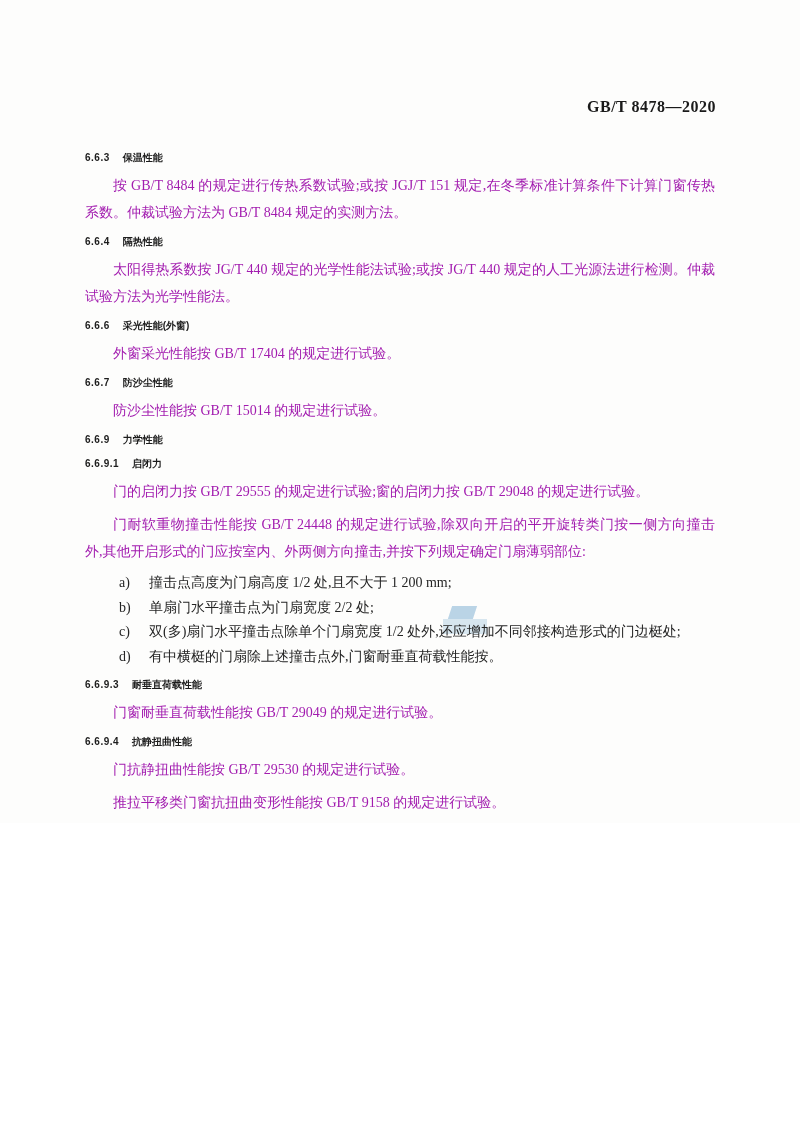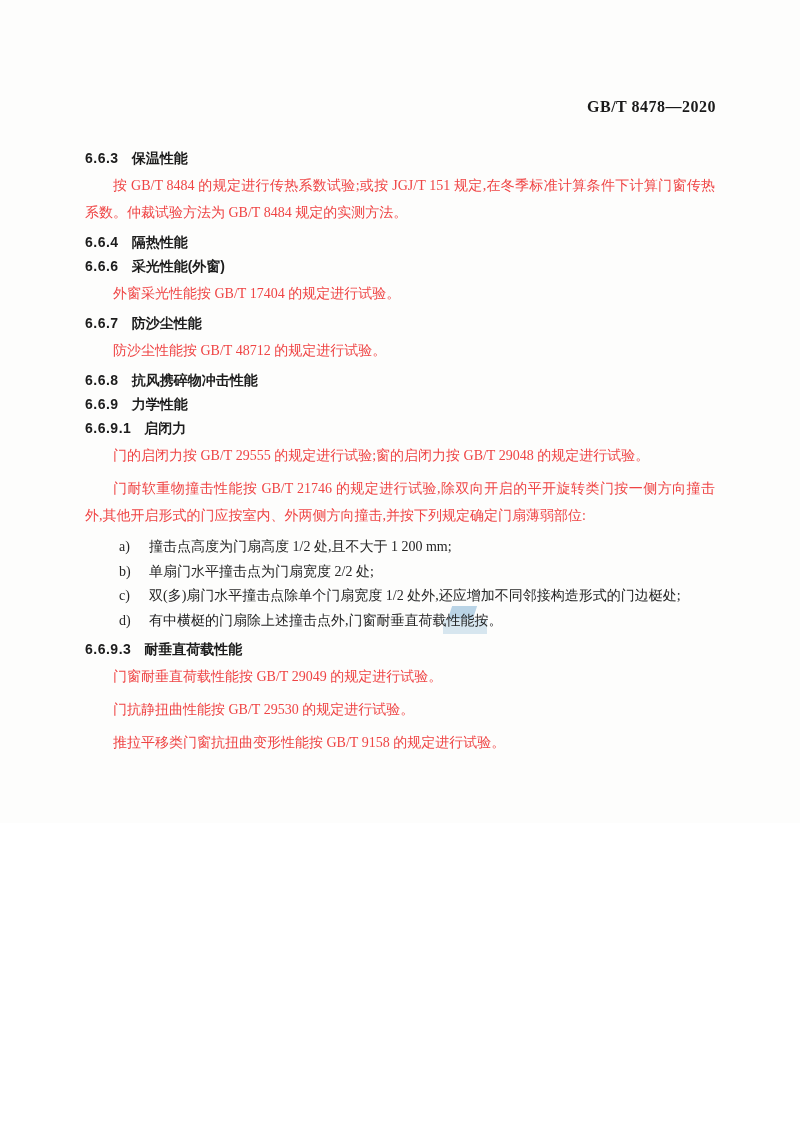--- a/index.html
+++ b/index.html
@@ -13,28 +13,28 @@
     position:absolute; top:98px; right:84px;
     font-family:"Liberation Serif","DejaVu Serif",serif;
     font-weight:bold; font-size:16px; letter-spacing:.5px; color:#1a1a1a;
     z-index:2;
   }
   .content {
     position:absolute; left:85px; top:146px; width:630px; z-index:1;
   }
   .sec-heading {
     font-family:"Liberation Sans","DejaVu Sans",sans-serif;
-    font-weight:bold; font-size:14px; color:#1c1c1c;
+    font-weight:bold; font-size:10px; color:#1c1c1c;
     line-height:20px; margin:2px 0 4px 0;
     display:flex; align-items:center;
   }
   .sec-num { margin-right:13px; letter-spacing:.5px; flex:none; }
   .para {
     margin:0 0 6px 0; font-size:14px; line-height:27px;
-    text-indent:2em; text-align:justify; color:#ef4444;
+    text-indent:2em; text-align:justify; color:#a21caf;
   }
   .item-list { margin:0 0 6px 0; padding-left:34px; }
   .list-item {
     display:flex; font-size:14px; line-height:24.5px; color:#242424;
     text-align:justify;
   }
   .li-marker { flex:none; width:30px; }
   .li-text { flex:1; }
   .watermark {
     position:absolute; left:443px; top:606px; width:48px; height:30px;
@@ -73,63 +73,60 @@
         <span class="sec-title">保温性能</span>
       </div>
       <p class="para">按 GB/T 8484 的规定进行传热系数试验;或按 JGJ/T 151 规定,在冬季标准计算条件下计算门窗传热系数。仲裁试验方法为 GB/T 8484 规定的实测方法。</p>
     </div>
 
     <div class="section">
       <div class="sec-heading">
         <span class="sec-num">6.6.4</span>
         <span class="sec-title">隔热性能</span>
       </div>
+      <p class="para">太阳得热系数按 JG/T 440 规定的光学性能法试验;或按 JG/T 440 规定的人工光源法进行检测。仲裁试验方法为光学性能法。</p>
     </div>
 
 
     <div class="section">
       <div class="sec-heading">
         <span class="sec-num">6.6.6</span>
         <span class="sec-title">采光性能(外窗)</span>
       </div>
       <p class="para">外窗采光性能按 GB/T 17404 的规定进行试验。</p>
     </div>
 
     <div class="section">
       <div class="sec-heading">
         <span class="sec-num">6.6.7</span>
         <span class="sec-title">防沙尘性能</span>
       </div>
-      <p class="para">防沙尘性能按 GB/T 48712 的规定进行试验。</p>
+      <p class="para">防沙尘性能按 GB/T 15014 的规定进行试验。</p>
     </div>
 
     <div class="section">
-      <div class="sec-heading">
-        <span class="sec-num">6.6.8</span>
-        <span class="sec-title">抗风携碎物冲击性能</span>
-      </div>
     </div>
 
     <div class="section">
       <div class="sec-heading">
         <span class="sec-num">6.6.9</span>
         <span class="sec-title">力学性能</span>
       </div>
     </div>
 
     <div class="section">
       <div class="sec-heading">
         <span class="sec-num">6.6.9.1</span>
         <span class="sec-title">启闭力</span>
       </div>
       <p class="para">门的启闭力按 GB/T 29555 的规定进行试验;窗的启闭力按 GB/T 29048 的规定进行试验。</p>
     </div>
 
     <div class="section">
-      <p class="para">门耐软重物撞击性能按 GB/T 21746 的规定进行试验,除双向开启的平开旋转类门按一侧方向撞击外,其他开启形式的门应按室内、外两侧方向撞击,并按下列规定确定门扇薄弱部位:</p>
+      <p class="para">门耐软重物撞击性能按 GB/T 24448 的规定进行试验,除双向开启的平开旋转类门按一侧方向撞击外,其他开启形式的门应按室内、外两侧方向撞击,并按下列规定确定门扇薄弱部位:</p>
       <div class="item-list">
         <div class="list-item">
           <span class="li-marker">a)</span>
           <span class="li-text">撞击点高度为门扇高度 1/2 处,且不大于 1 200 mm;</span>
         </div>
         <div class="list-item">
           <span class="li-marker">b)</span>
           <span class="li-text">单扇门水平撞击点为门扇宽度 2/2 处;</span>
         </div>
         <div class="list-item">
@@ -145,20 +142,24 @@
 
     <div class="section">
       <div class="sec-heading">
         <span class="sec-num">6.6.9.3</span>
         <span class="sec-title">耐垂直荷载性能</span>
       </div>
       <p class="para">门窗耐垂直荷载性能按 GB/T 29049 的规定进行试验。</p>
     </div>
 
     <div class="section">
+      <div class="sec-heading">
+        <span class="sec-num">6.6.9.4</span>
+        <span class="sec-title">抗静扭曲性能</span>
+      </div>
       <p class="para">门抗静扭曲性能按 GB/T 29530 的规定进行试验。</p>
     </div>
 
     <div class="section">
       <p class="para">推拉平移类门窗抗扭曲变形性能按 GB/T 9158 的规定进行试验。</p>
     </div>
 
   </div>
 
   <div class="page-number">15</div>

